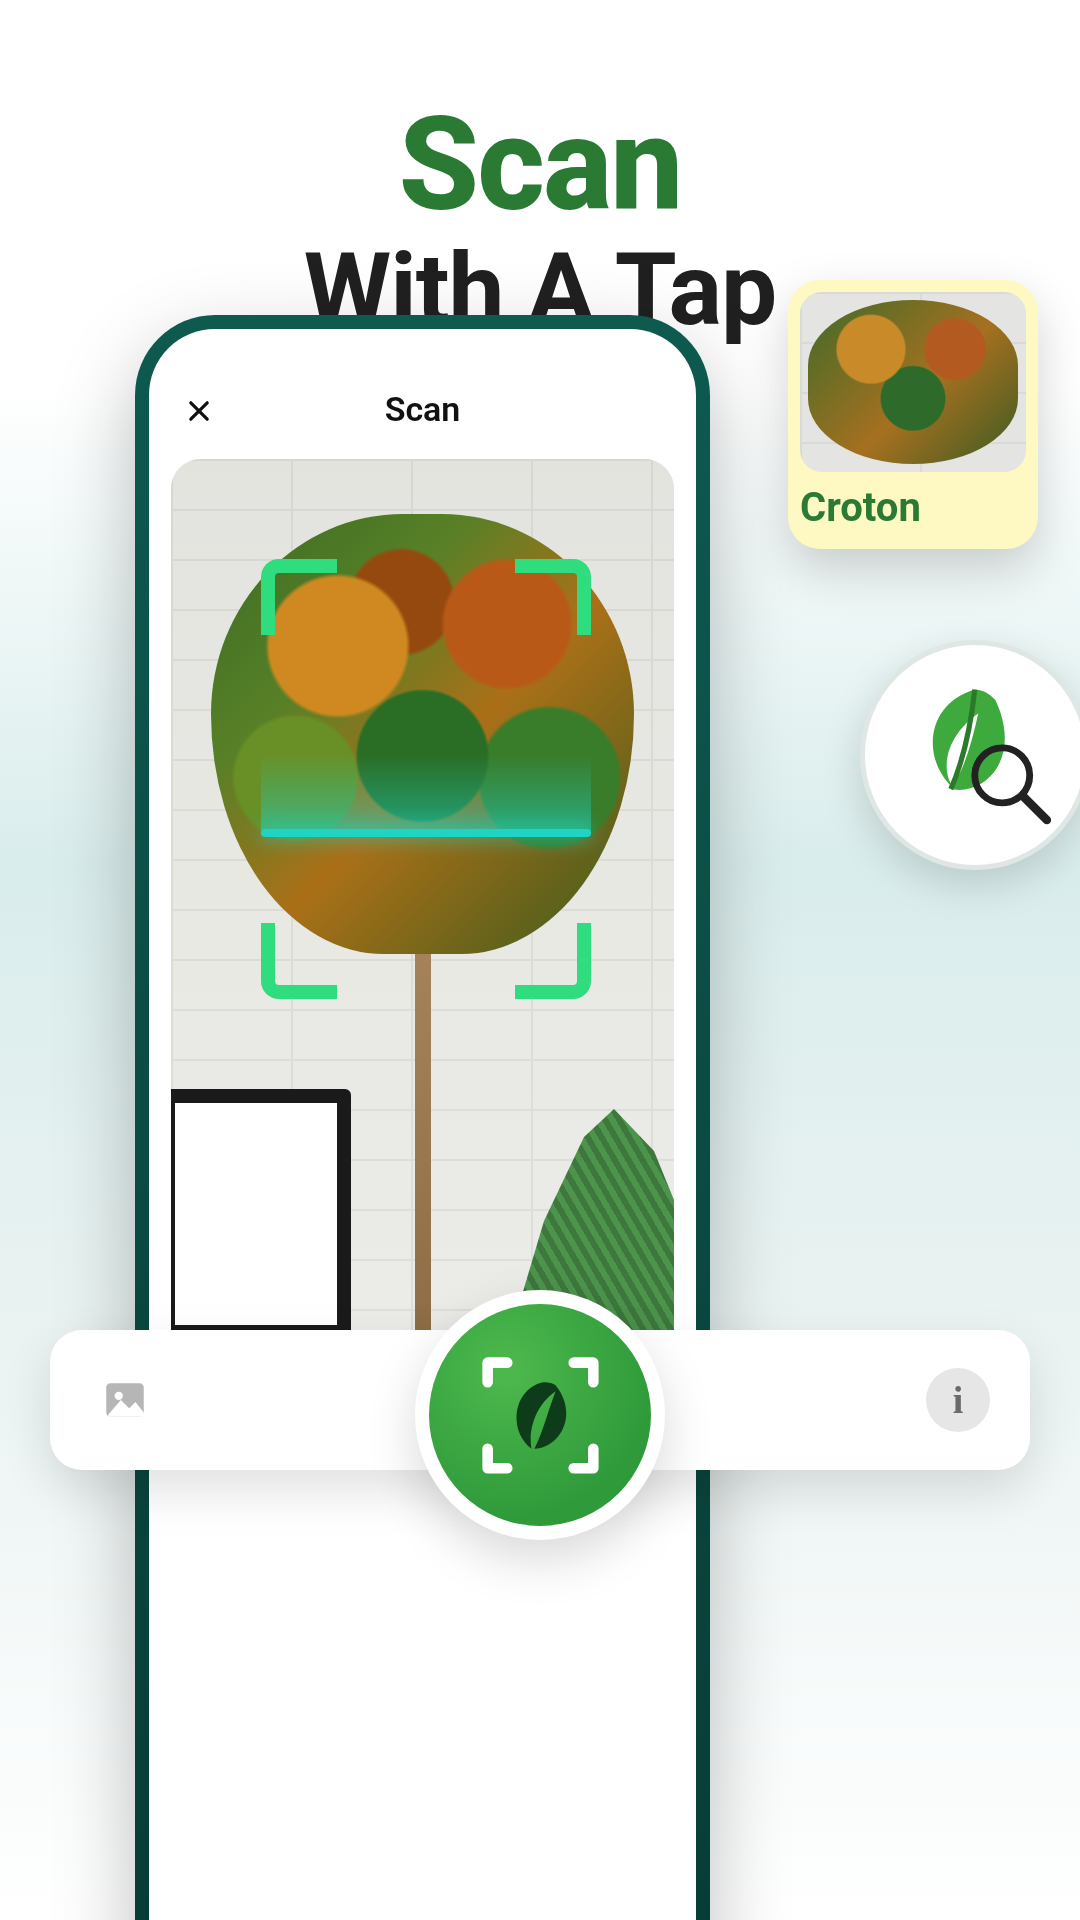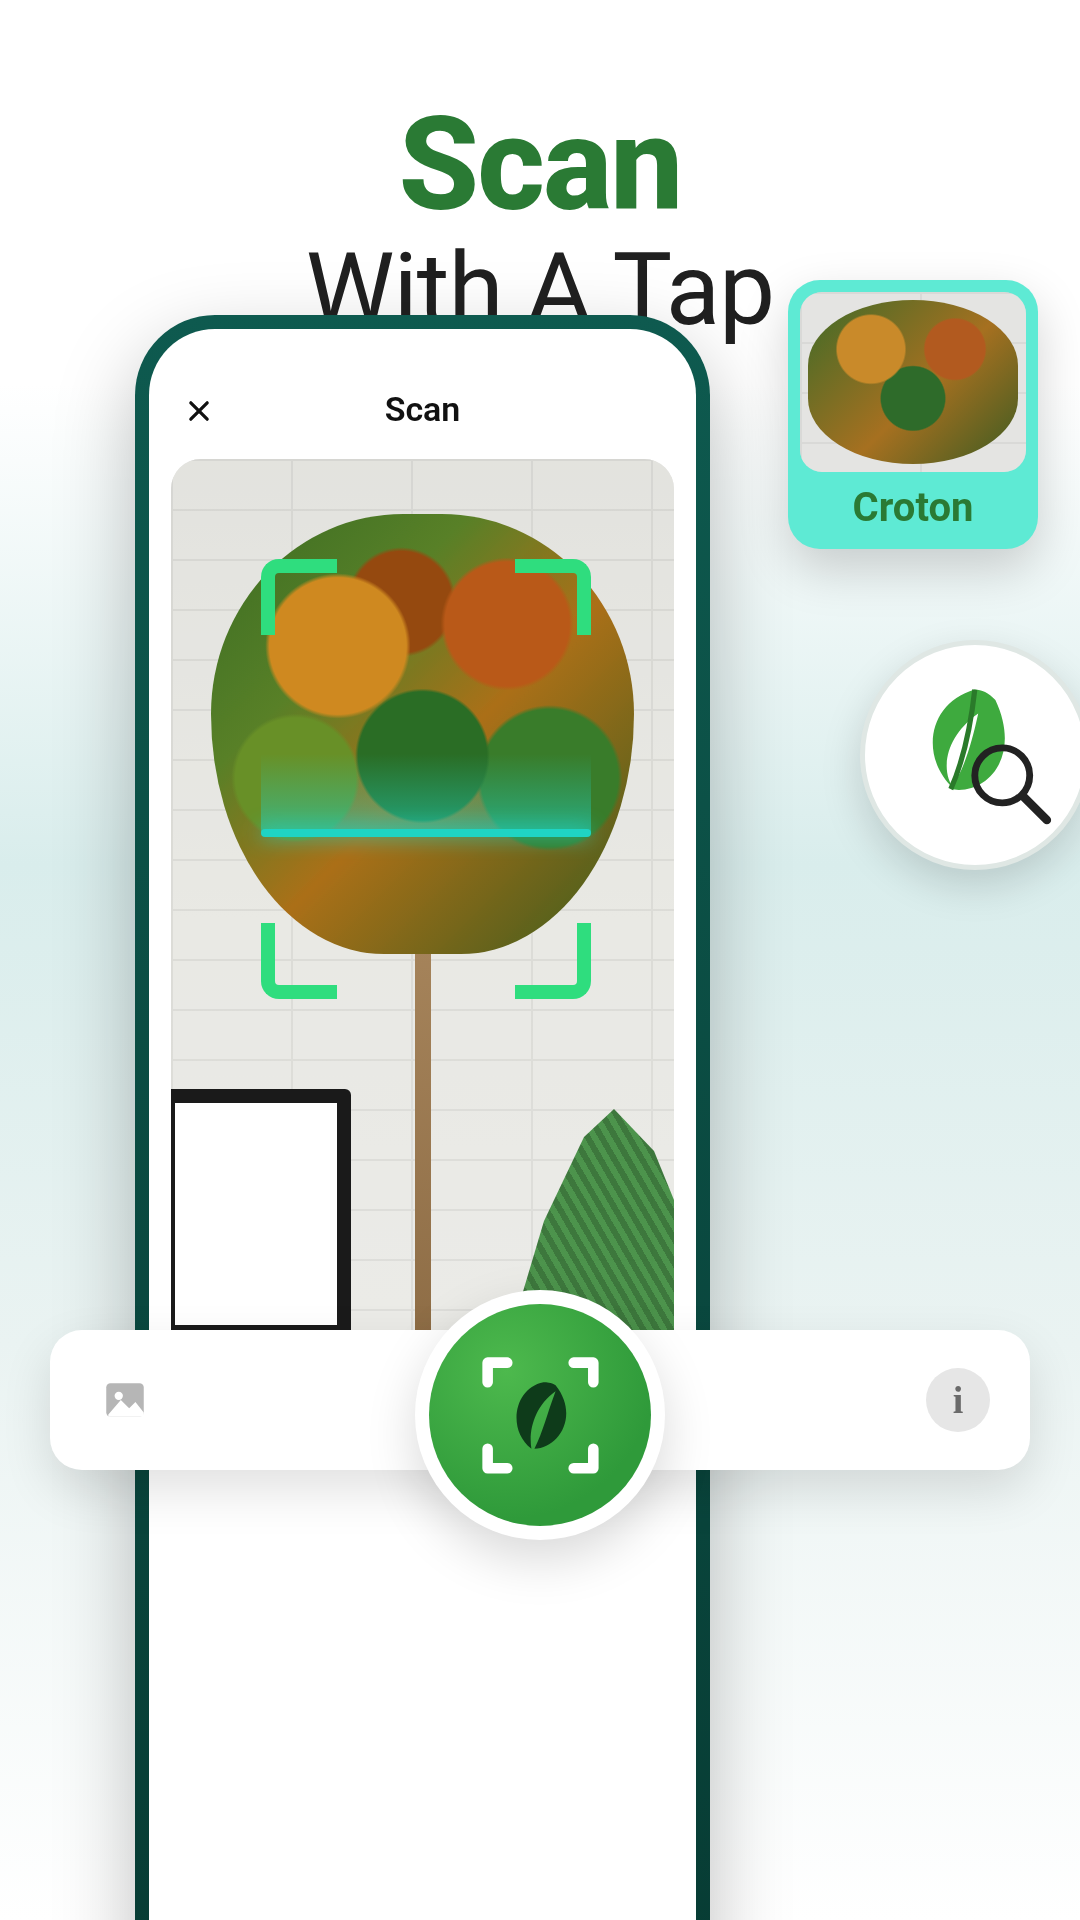--- a/index.html
+++ b/index.html
@@ -17,21 +17,21 @@
   }
   .hero-line1 {
     font-size: 130px;
     font-weight: 800;
     color: #2a7a34;
     letter-spacing: -2px;
     line-height: 1;
   }
   .hero-line2 {
     font-size: 100px;
-    font-weight: 400;
+    font-weight: 700;
     color: #202020;
     letter-spacing: -1px;
     line-height: 1.2;
   }
 
   
   .phone {
     position: absolute;
     left: 135px;
     top: 315px;
@@ -170,26 +170,26 @@
     top:195px;
     height:80px;
     background: linear-gradient(180deg, rgba(31,212,195,0) 0%, rgba(31,212,195,0.55) 100%);
   }
 
   
   .result-card {
     position:absolute;
     right:42px; top:280px;
     width:250px;
-    background:#5eead4;
+    background:#fef9c3;
     border-radius:32px;
     padding:12px;
     box-shadow: 0 20px 50px rgba(0,0,0,0.18);
     z-index:20;
-    text-align:center;
+    text-align:left;
   }
   .result-thumb {
     width:100%;
     height:180px;
     border-radius:22px;
     overflow:hidden;
     position:relative;
     background:#ddd;
   }
   .result-thumb .bricks{opacity:0.5;}

